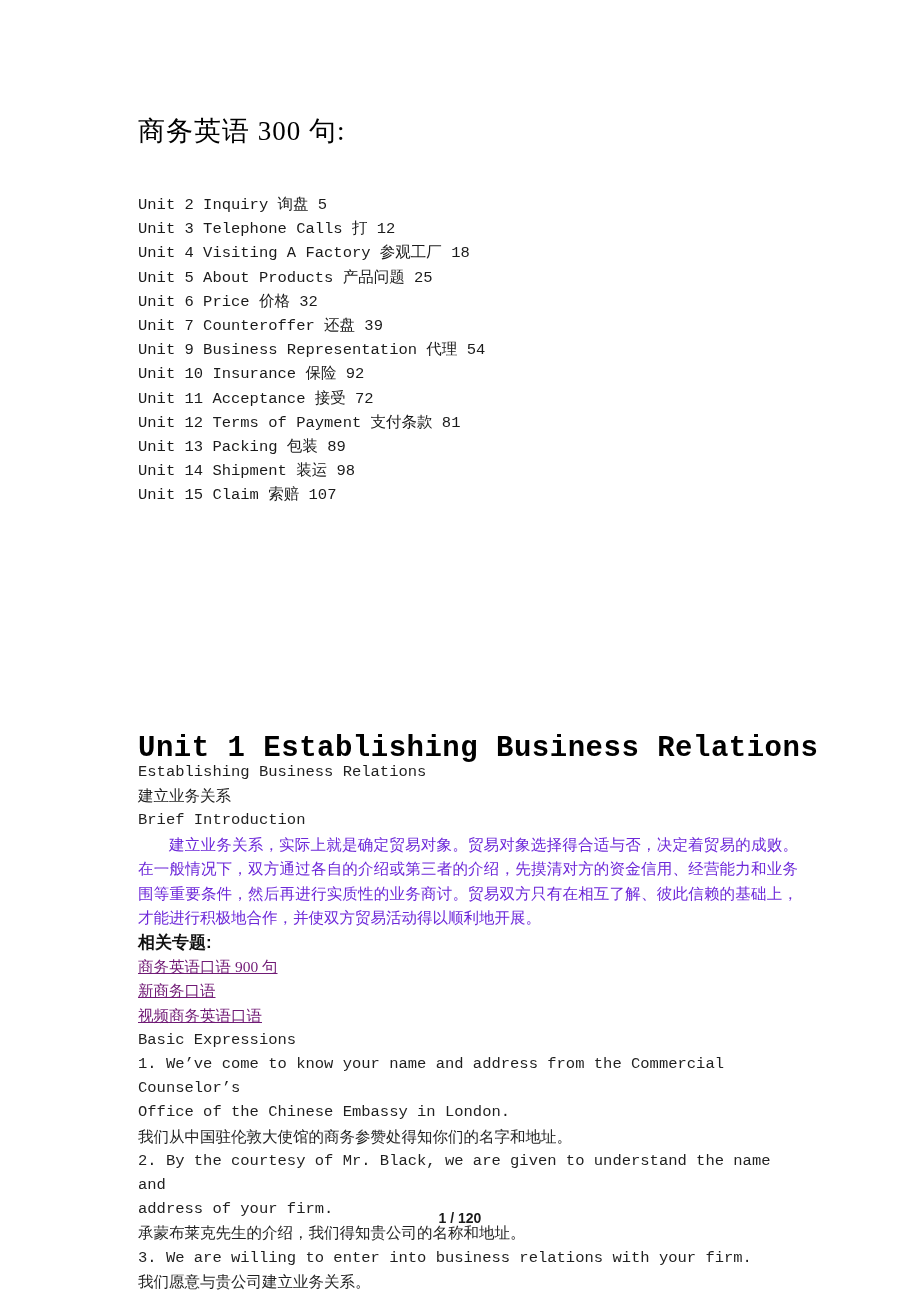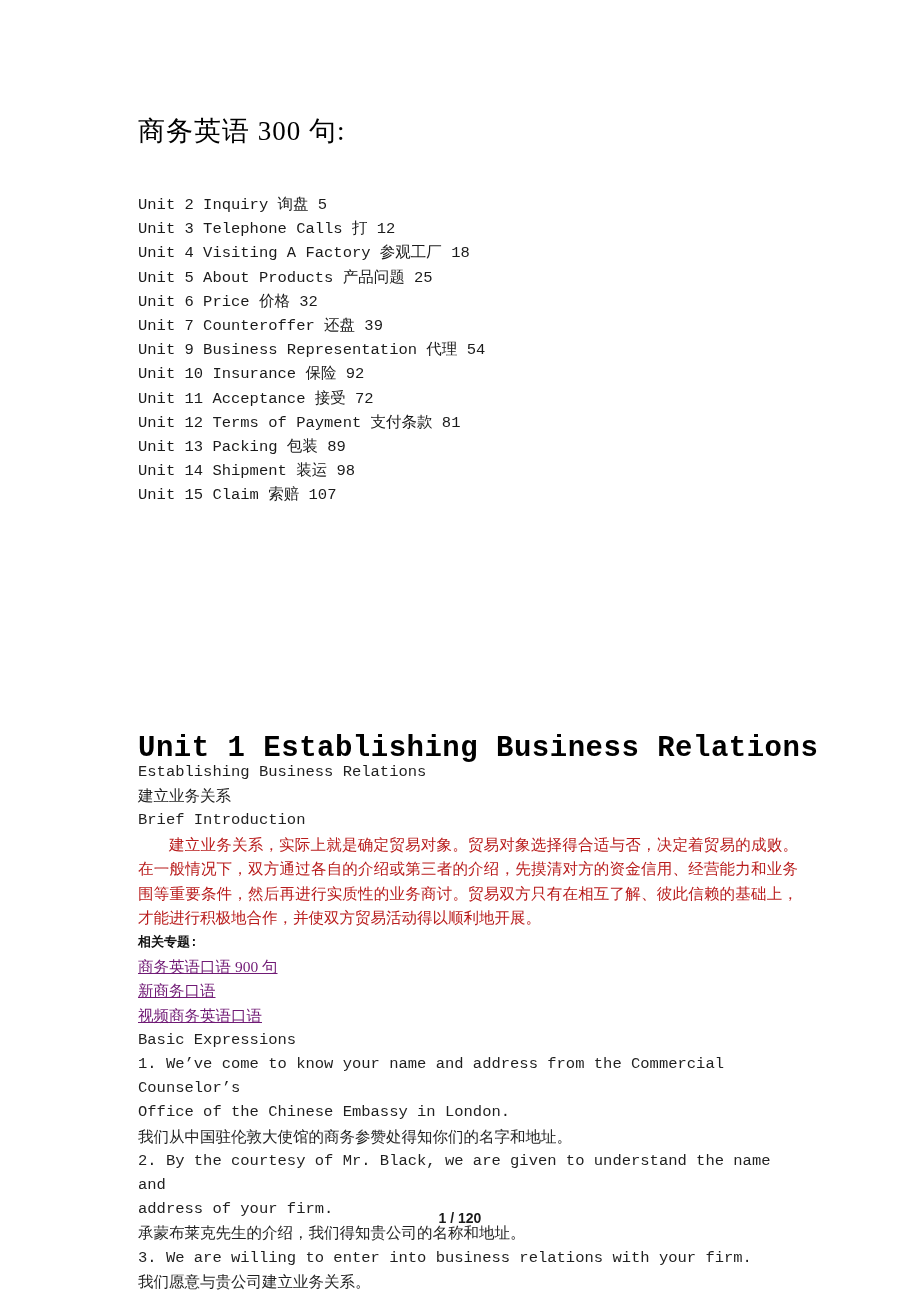--- a/index.html
+++ b/index.html
@@ -87,30 +87,30 @@
     font-size: 15.5px;
     line-height: 24.2px;
     color: #1f1f1f;
   }
 
   
   .cn-para {
     font-family: Liberation Sans, sans-serif;
     font-size: 15.5px;
     line-height: 24.6px;
-    color: #b91c1c;
+    color: #6d28d9;
     width: 660px;
     text-align: justify;
     text-justify: inter-character;
     text-indent: 2em;
   }
 
   .label-bold {
-    font-family: Liberation Mono, monospace;
-    font-size: 13px;
+    font-family: Liberation Sans, sans-serif;
+    font-size: 17px;
     line-height: 24.2px;
     font-weight: bold;
     color: #111;
   }
 
   .link {
     display: block;
     font-family: "Liberation Serif", "DejaVu Serif", serif;
     font-size: 15.5px;
     line-height: 24.2px;

